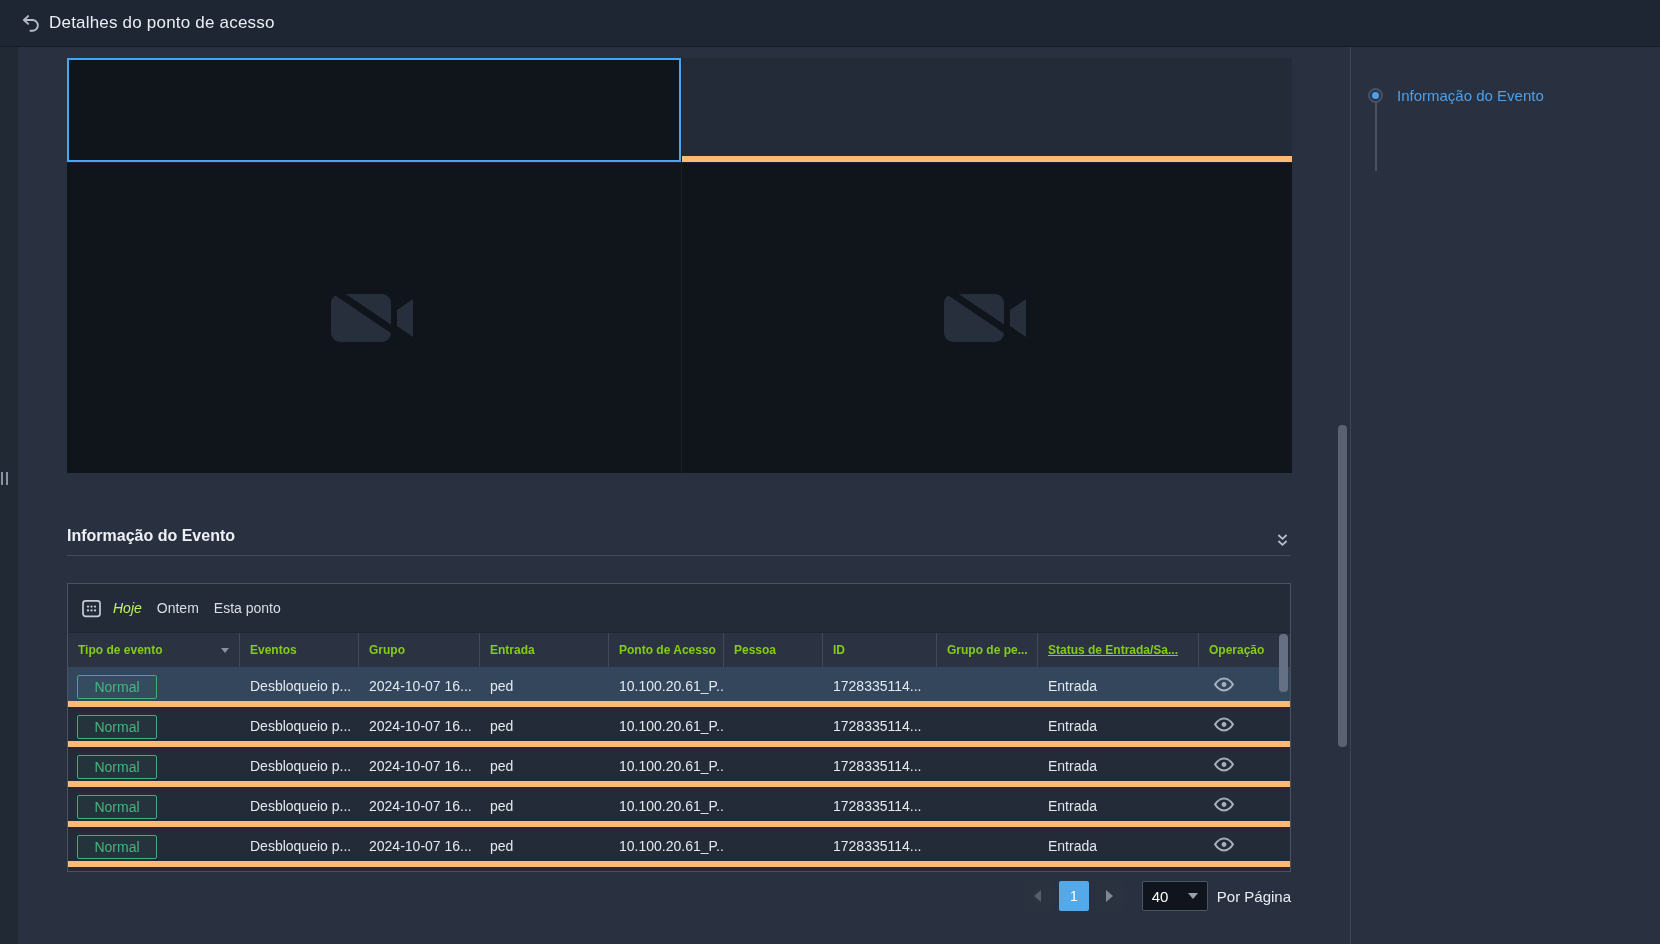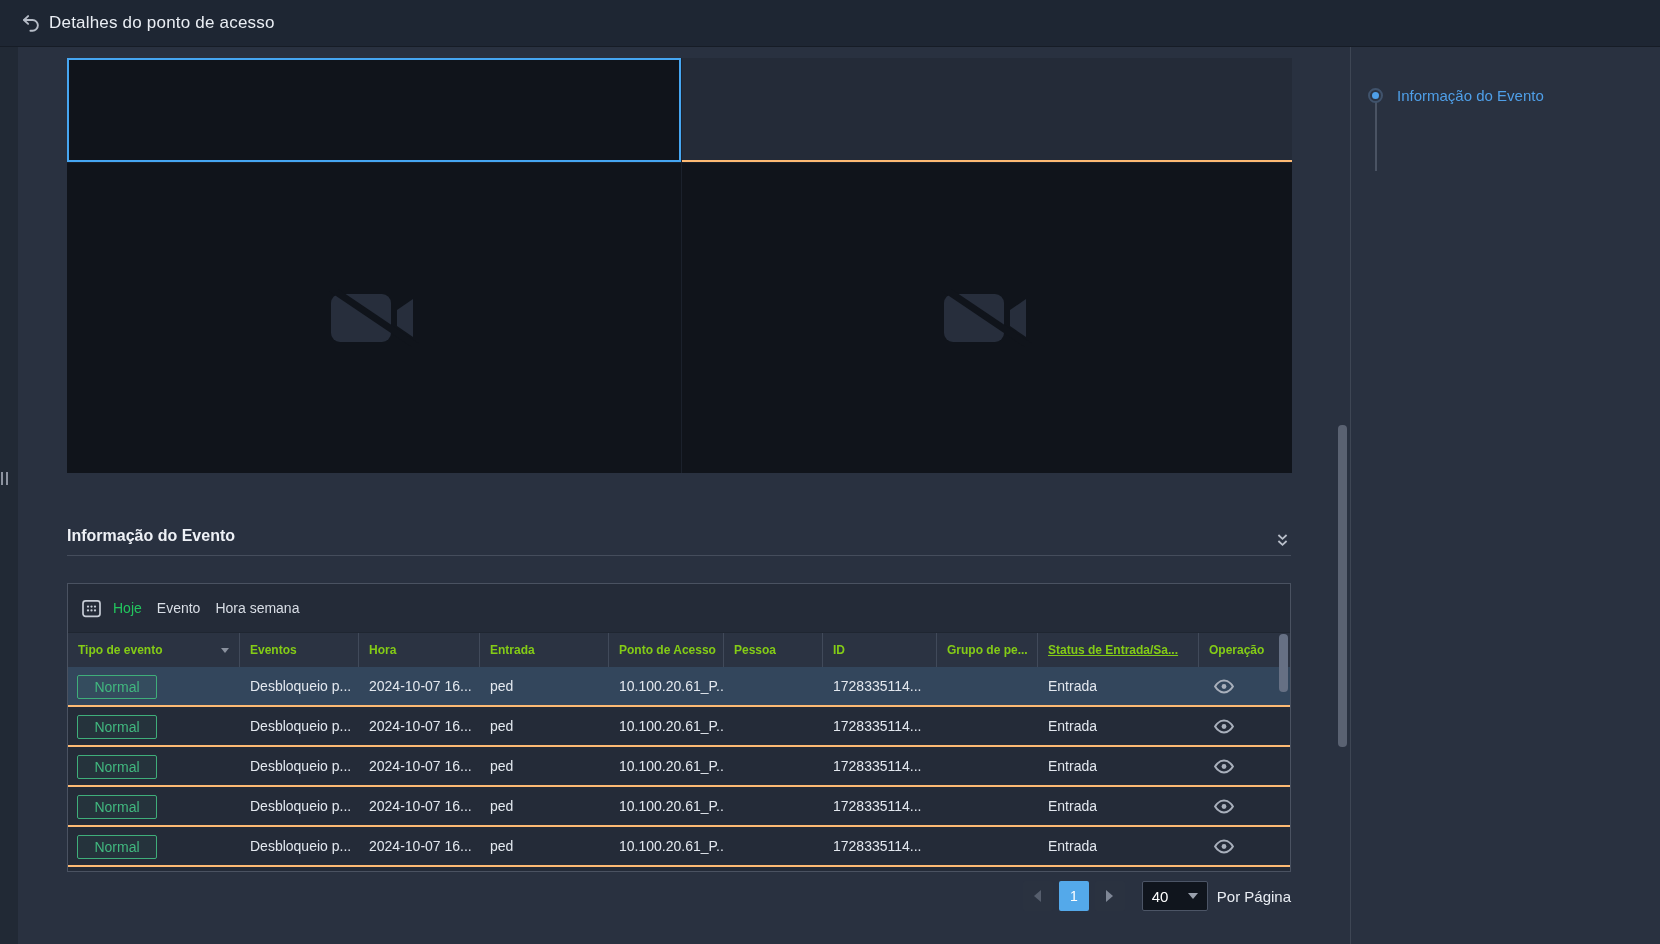--- a/index.html
+++ b/index.html
@@ -40,33 +40,33 @@
 
   
   .table-panel {
     position:absolute; left:67px; top:583px; width:1224px; height:289px;
     border:1px solid #4a5261; background:#242b38;
   }
   .filter-bar { height:48px; display:flex; align-items:center; padding-left:13px; }
   .filter-bar .cal { margin-right:11px; cursor:pointer; display:block; }
   .filter-tabs { display:flex; gap:15px; }
   .filter-tab { font-size:14px; color:#d9dee6; cursor:pointer; }
-  .filter-tab.active { color:#22c55e; }
+  .filter-tab.active { color:#bef264;font-style:italic; }
 
   .t-header { display:flex; height:35px; background:#2b3342; border-top:1px solid #1f2631; }
   .th {
     display:flex; align-items:center; padding-left:10px; font-size:12px; font-weight:700;
     color:#84cc16; border-right:1px solid #414a5a; overflow:hidden; white-space:nowrap;
   }
   .th:last-child { border-right:none; }
   .th .caret { width:0; height:0; border:4px solid transparent; border-top:5px solid #8a919e;
     margin-left:auto; margin-right:10px; margin-top:4px; cursor:pointer; }
 
   .t-body { position:relative; height:200px; }
-  .tr { display:flex; height:40px; border-bottom:2px solid #fdba74; background:#242b38; cursor:pointer; }
+  .tr { display:flex; height:40px; border-bottom:6px solid #fdba74; background:#242b38; cursor:pointer; }
   .tr.selected { background:#33465c; }
   .td { padding-left:10px; font-size:14px; color:#e3e8ef; line-height:39px;
         overflow:hidden; white-space:nowrap; }
   .badge {
     display:inline-block; min-width:80px; height:24px; margin-top:8px; margin-left:9px;
     border:1px solid #3fae7a; border-radius:2px; color:#41b87f;
     background:rgba(64,184,128,.06); text-align:center; font-size:14px; line-height:22px;
   }
   .td.op { display:flex; align-items:center; padding-left:14px; }
   .eye { cursor:pointer; display:block; }
@@ -165,36 +165,36 @@
           <circle cx="10.5" cy="8.6" r="1.15"></circle>
           <circle cx="14" cy="8.6" r="1.15"></circle>
         <circle cx="7" cy="12.4" r="1.15"></circle>
           <circle cx="10.5" cy="12.4" r="1.15"></circle>
           <circle cx="14" cy="12.4" r="1.15"></circle>
       </g>
     </svg>
     <div class="filter-tabs">
   <span class="filter-tab active">Hoje</span>
 
-  <span class="filter-tab">Evento</span>
-
-  <span class="filter-tab">Hora semana</span>
+  <span class="filter-tab">Ontem</span>
+
+  <span class="filter-tab">Esta ponto</span>
 </div>
   </div>
 
   <div class="t-header">
       <div class="th" style="width: 172px;">
         <span>Tipo de evento</span>
         <i class="caret"></i>
       </div>
       <div class="th" style="width: 119px;">
         <span>Eventos</span>
       </div>
       <div class="th" style="width: 121px;">
-        <span>Hora</span>
+        <span>Grupo</span>
       </div>
       <div class="th" style="width: 129px;">
         <span>Entrada</span>
       </div>
       <div class="th" style="width: 115px;">
         <span>Ponto de Acesso</span>
       </div>
       <div class="th" style="width: 99px; align-items: center;">
         <span>Pessoa</span>
       </div>

